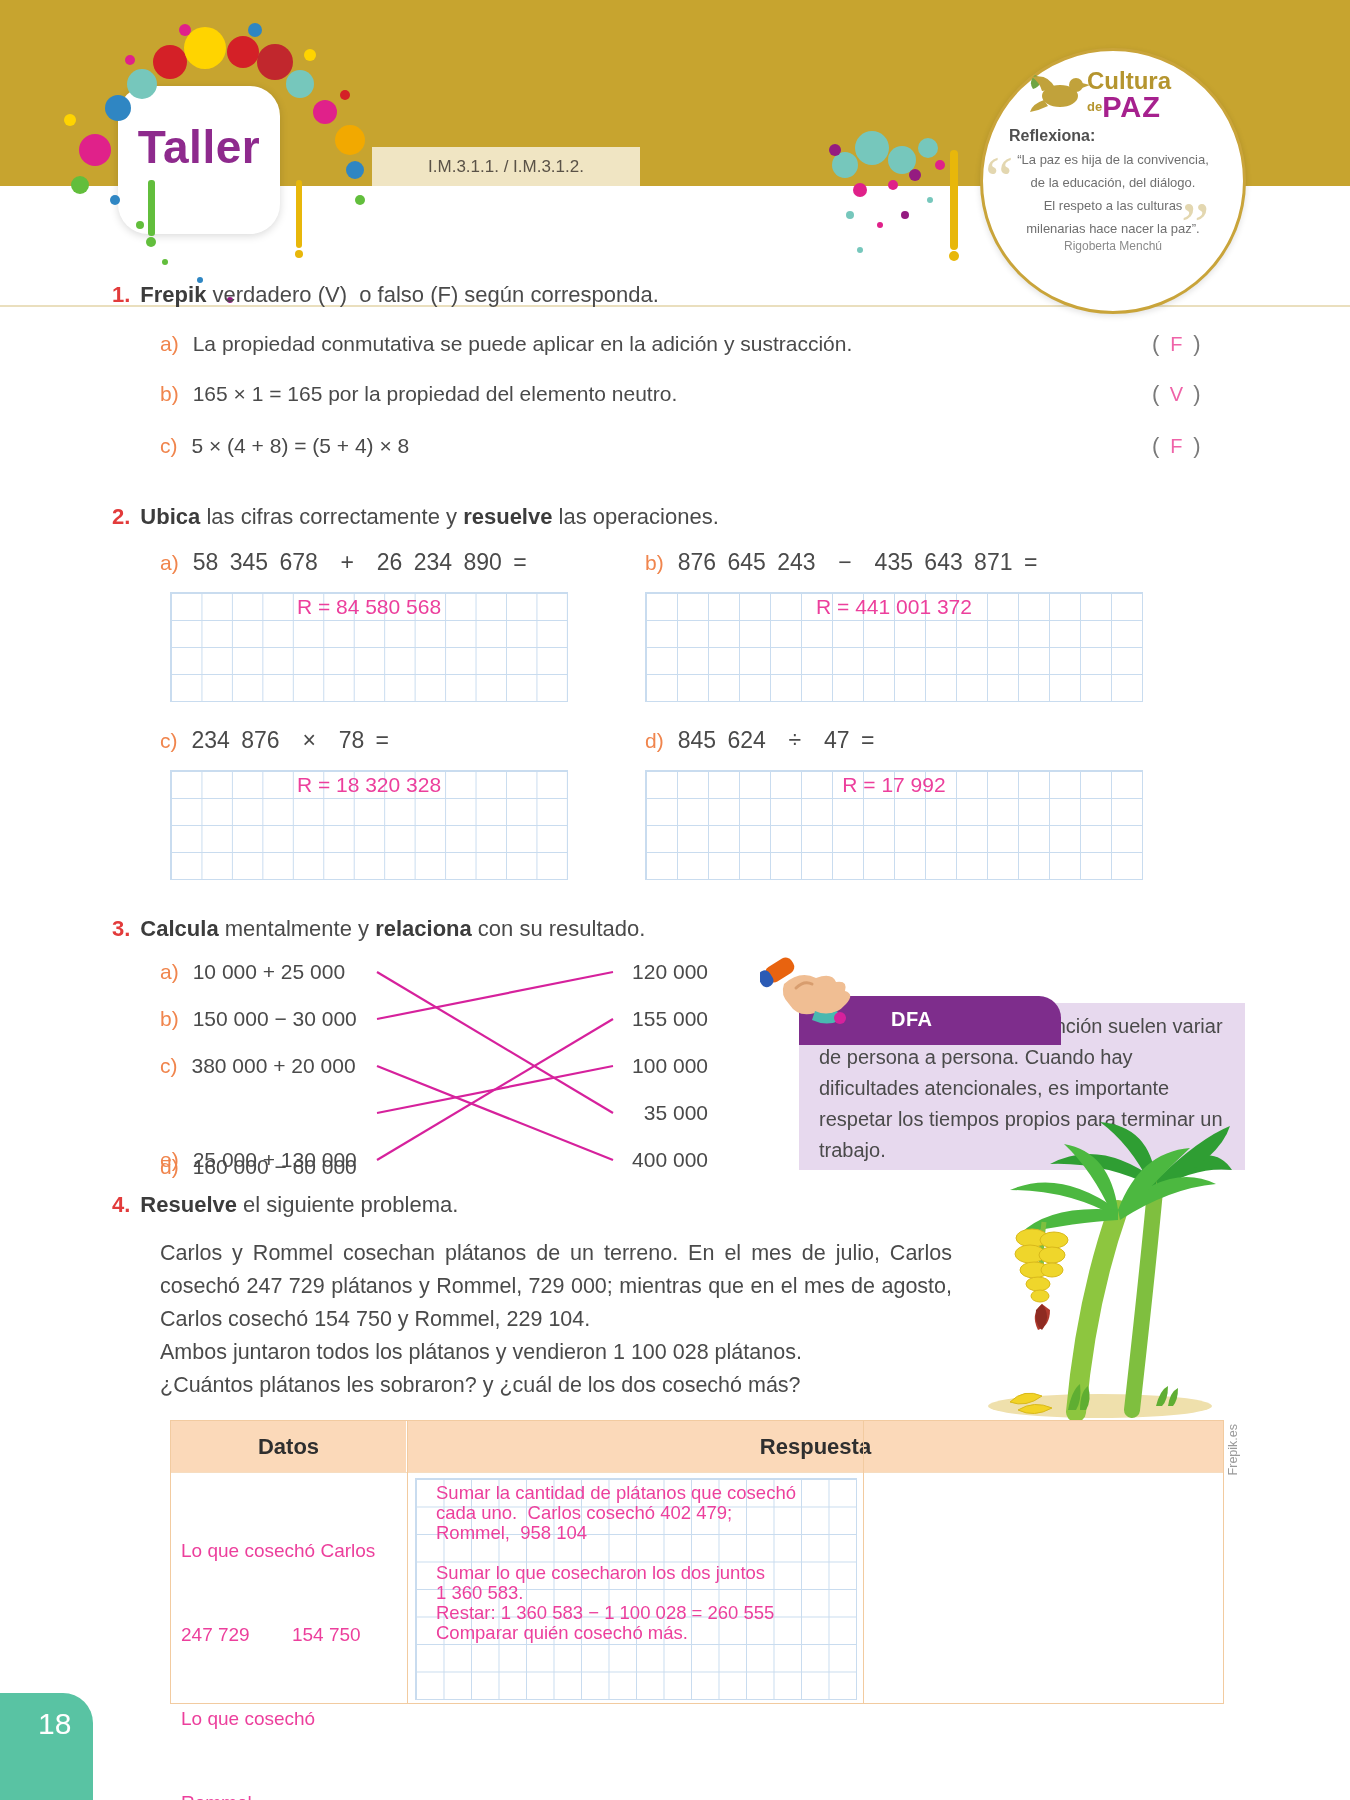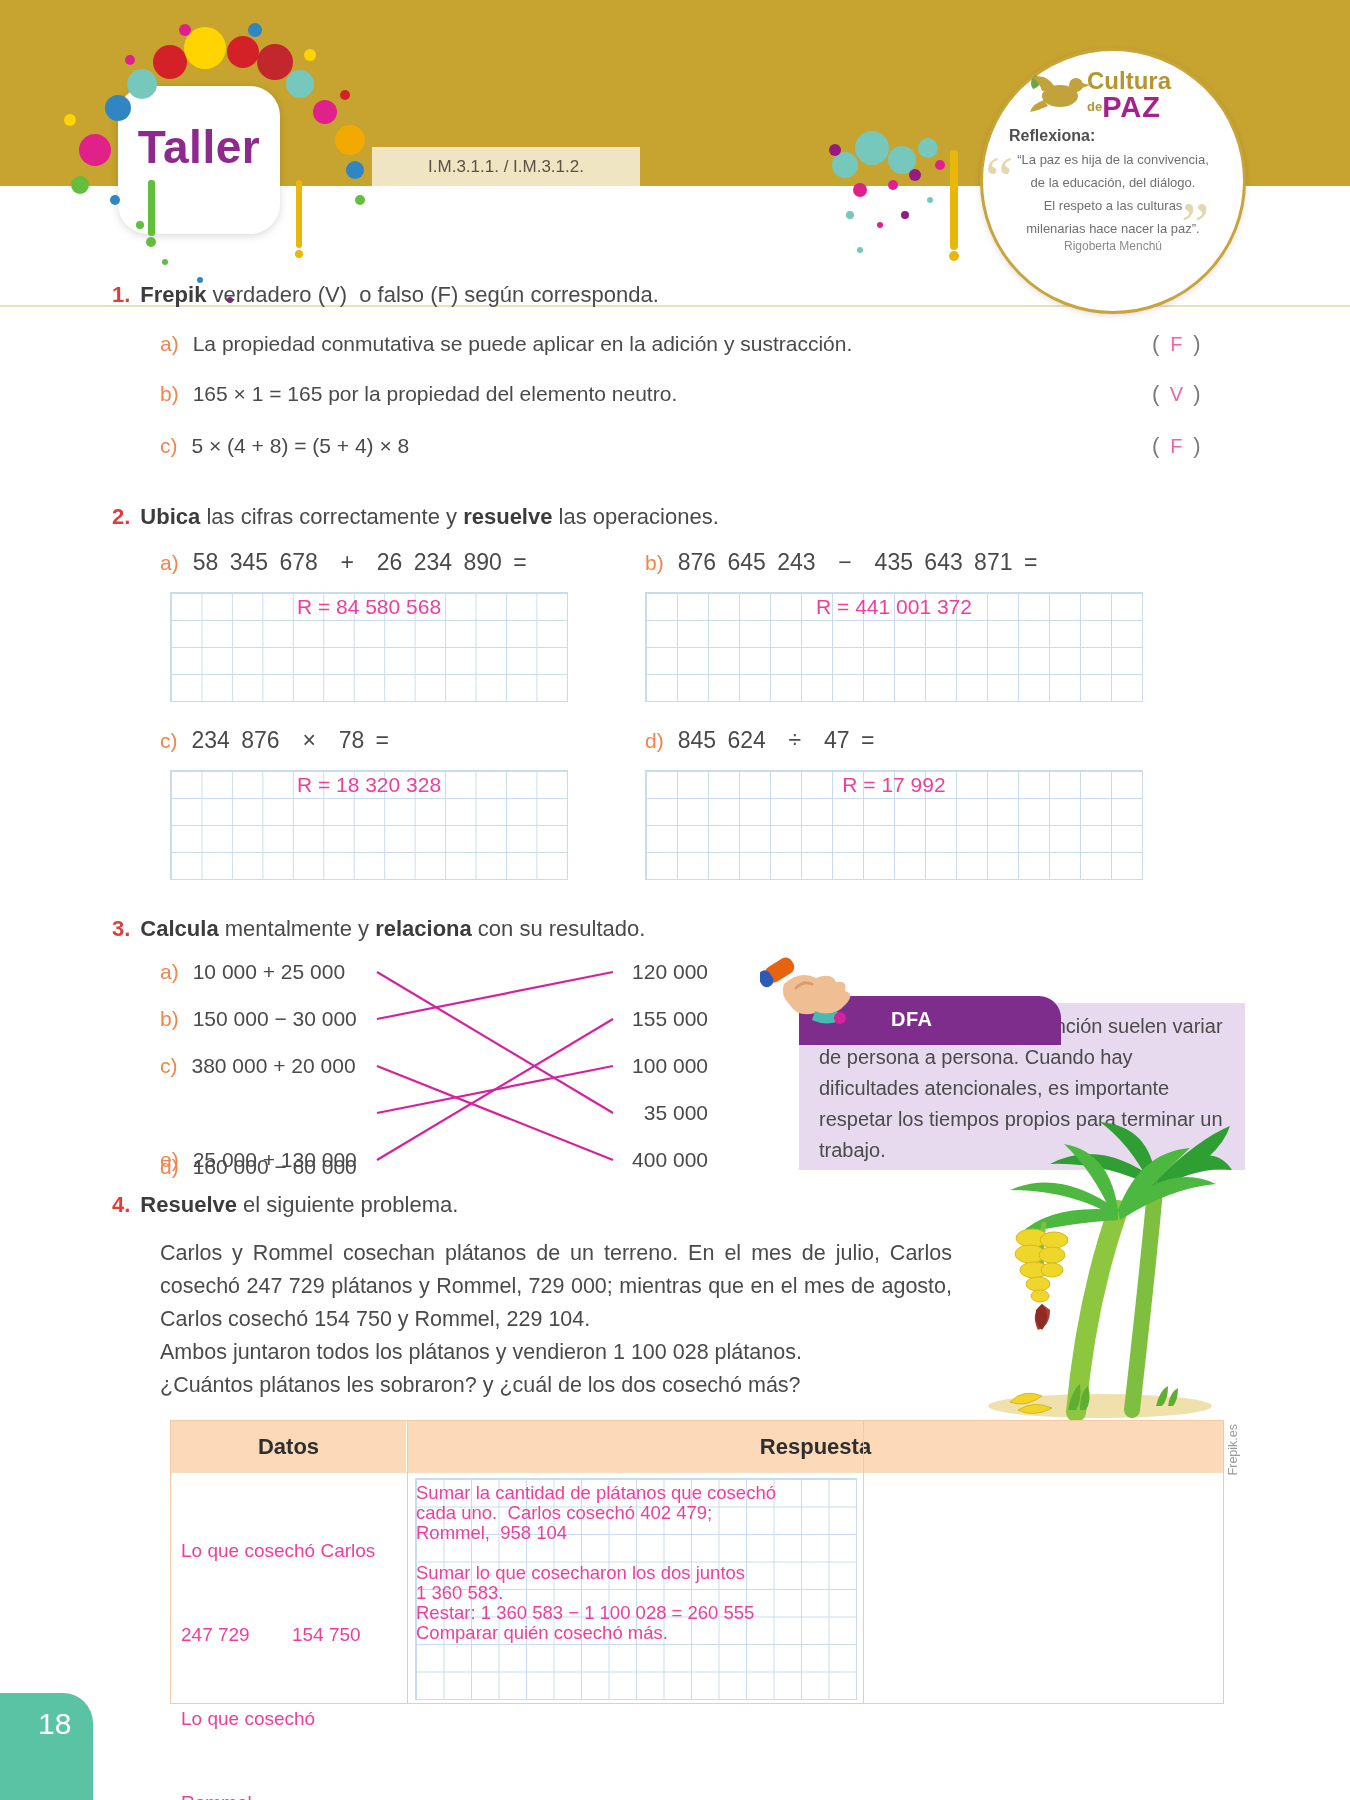--- a/index.html
+++ b/index.html
@@ -73,21 +73,21 @@
   .tbl-head .hc{background:#fbd9b9;display:flex;align-items:center;justify-content:center;
                 font-size:22px;font-weight:bold;color:#2f2f2f;}
   .vsep{position:absolute;top:0;width:1px;height:282px;background:#f2cba0;}
   .hsep{position:absolute;left:0;top:51px;width:1052px;height:1px;background:#f6ddc0;}
   .pink{color:#ec3f9c;}
   .datos-lines{position:absolute;left:10px;top:60px;width:222px;font-size:19px;line-height:28px;white-space:pre;}
   .sol-grid{position:absolute;left:244px;top:57px;width:440px;height:220px;border:1px solid #c9dcef;
             background-image:linear-gradient(to right,#c9dcef 1px,transparent 1px),
                              linear-gradient(to bottom,#c9dcef 1px,transparent 1px);
             background-size:27.5px 27.5px;}
-  .sol-line{height:20px;line-height:27.5px;font-size:18.5px;padding-left:0;white-space:pre;}
+  .sol-line{height:20px;line-height:27.5px;font-size:18.5px;padding-left:20px;white-space:pre;}
   .resp-lines{position:absolute;left:692px;top:62px;width:360px;text-align:center;font-size:20px;line-height:27.5px;}
   .credit{position:absolute;left:1226px;top:1424px;writing-mode:vertical-rl;transform:rotate(180deg);
           font-size:12.5px;color:#9a9a9a;z-index:2;}
 
   
   .page-num{position:absolute;left:0;top:1693px;width:93px;height:130px;background:#59c3a3;
             border-radius:0 30px 0 0;z-index:5;}
   .page-num span{position:absolute;left:38px;top:14px;color:#ffffff;font-size:30px;}
 
   .palm{position:absolute;left:980px;top:1118px;z-index:2;}

